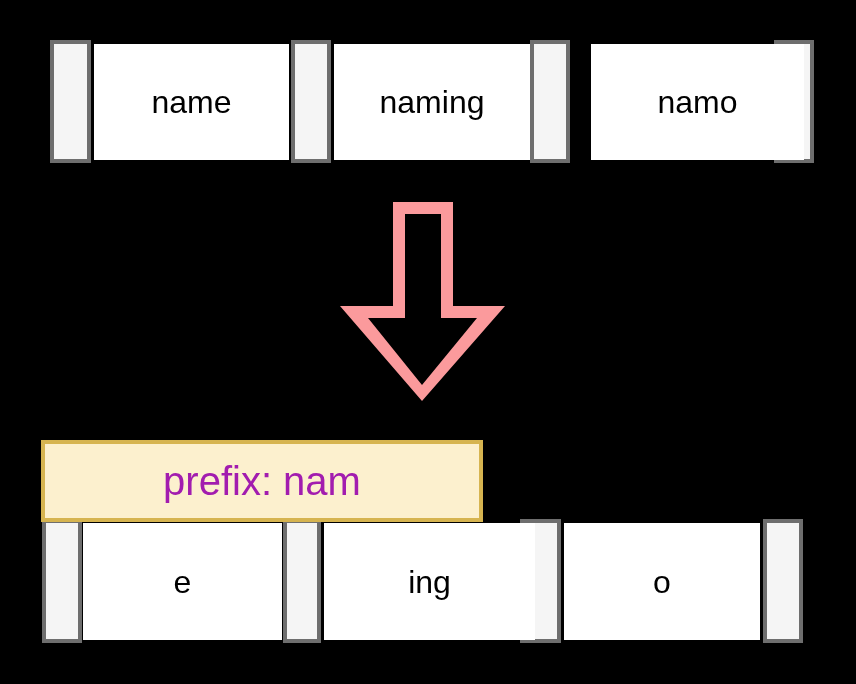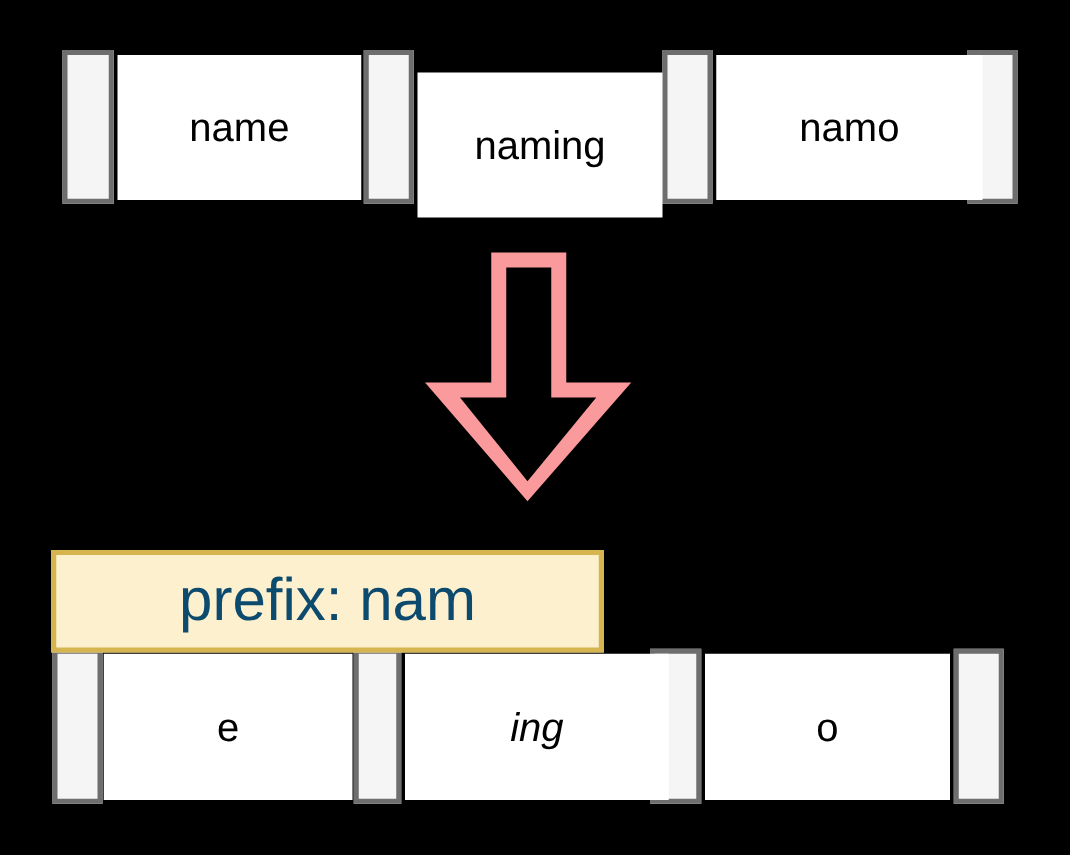--- a/index.html
+++ b/index.html
@@ -35,50 +35,50 @@
   }
   .prefix-box {
     position: absolute;
     left: 41px;
     top: 440px;
     width: 442px;
     height: 82px;
     box-sizing: border-box;
     background: #fcf0ce;
     border: 4px solid #d6b450;
-    color: #0c4a6e;
+    color: #a21caf;
     display: flex;
     align-items: center;
     justify-content: center;
-    font-size: 48px;
+    font-size: 40px;
     line-height: 1;
     z-index: 3;
   }
   .arrow-svg {
     position: absolute;
     left: 0;
     top: 0;
     z-index: 1;
     pointer-events: none;
   }
 
   
   .sA1 { left: 50px;  top: 40px; width: 41px; height: 123px; }
   .cT1 { left: 94px;  top: 44px; width: 195px; height: 116px; }
   .sA2 { left: 291px; top: 40px; width: 40px; height: 123px; }
-  .cT2 { left: 334px; top: 44px; width: 196px; height: 116px; margin-top: 14px; }
+  .cT2 { left: 334px; top: 44px; width: 196px; height: 116px; }
   .sA3 { left: 530px; top: 40px; width: 40px; height: 123px; }
-  .cT3 { left: 573px; top: 44px; width: 213px; height: 116px; }
+  .cT3 { left: 591px; top: 44px; width: 213px; height: 116px; }
   .sA4 { left: 774px; top: 40px; width: 40px; height: 123px; }
 
   
   .sB1 { left: 42px;  top: 519px; width: 40px; height: 124px; }
   .cB1 { left: 83px;  top: 523px; width: 199px; height: 117px; }
   .sB2 { left: 283px; top: 519px; width: 38px; height: 124px; }
-  .cB2 { left: 324px; top: 523px; width: 211px; height: 117px; font-style: italic; }
+  .cB2 { left: 324px; top: 523px; width: 211px; height: 117px; }
   .sB3 { left: 520px; top: 519px; width: 41px; height: 124px; }
   .cB3 { left: 564px; top: 523px; width: 196px; height: 117px; }
   .sB4 { left: 763px; top: 519px; width: 40px; height: 124px; }
 </style>
 </head>
 <body>
 
 <div class="canvas">
 
   <div>

